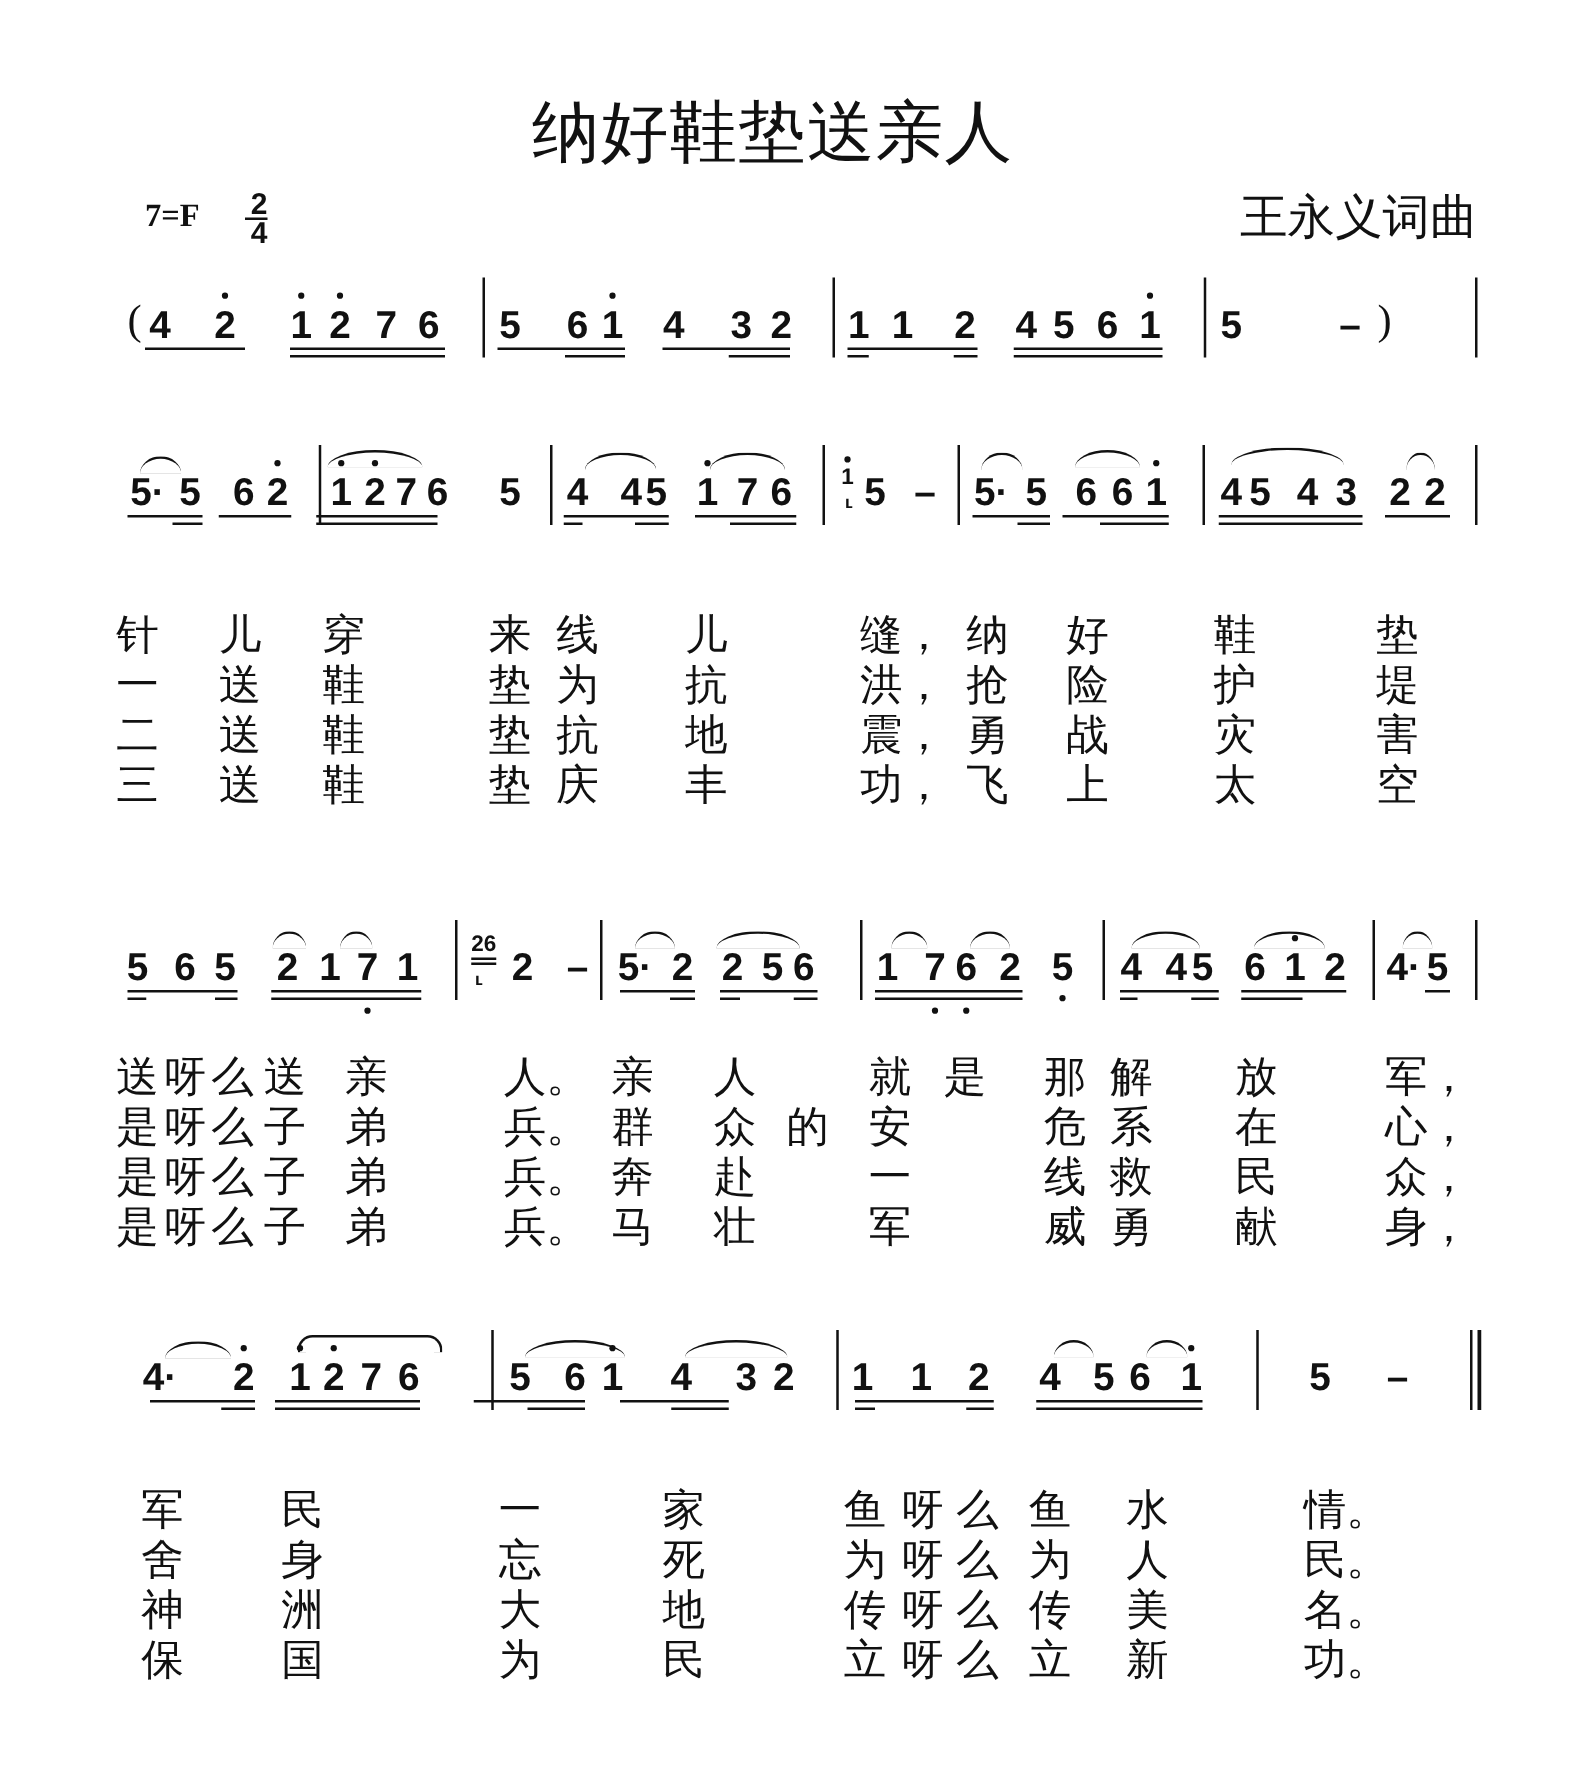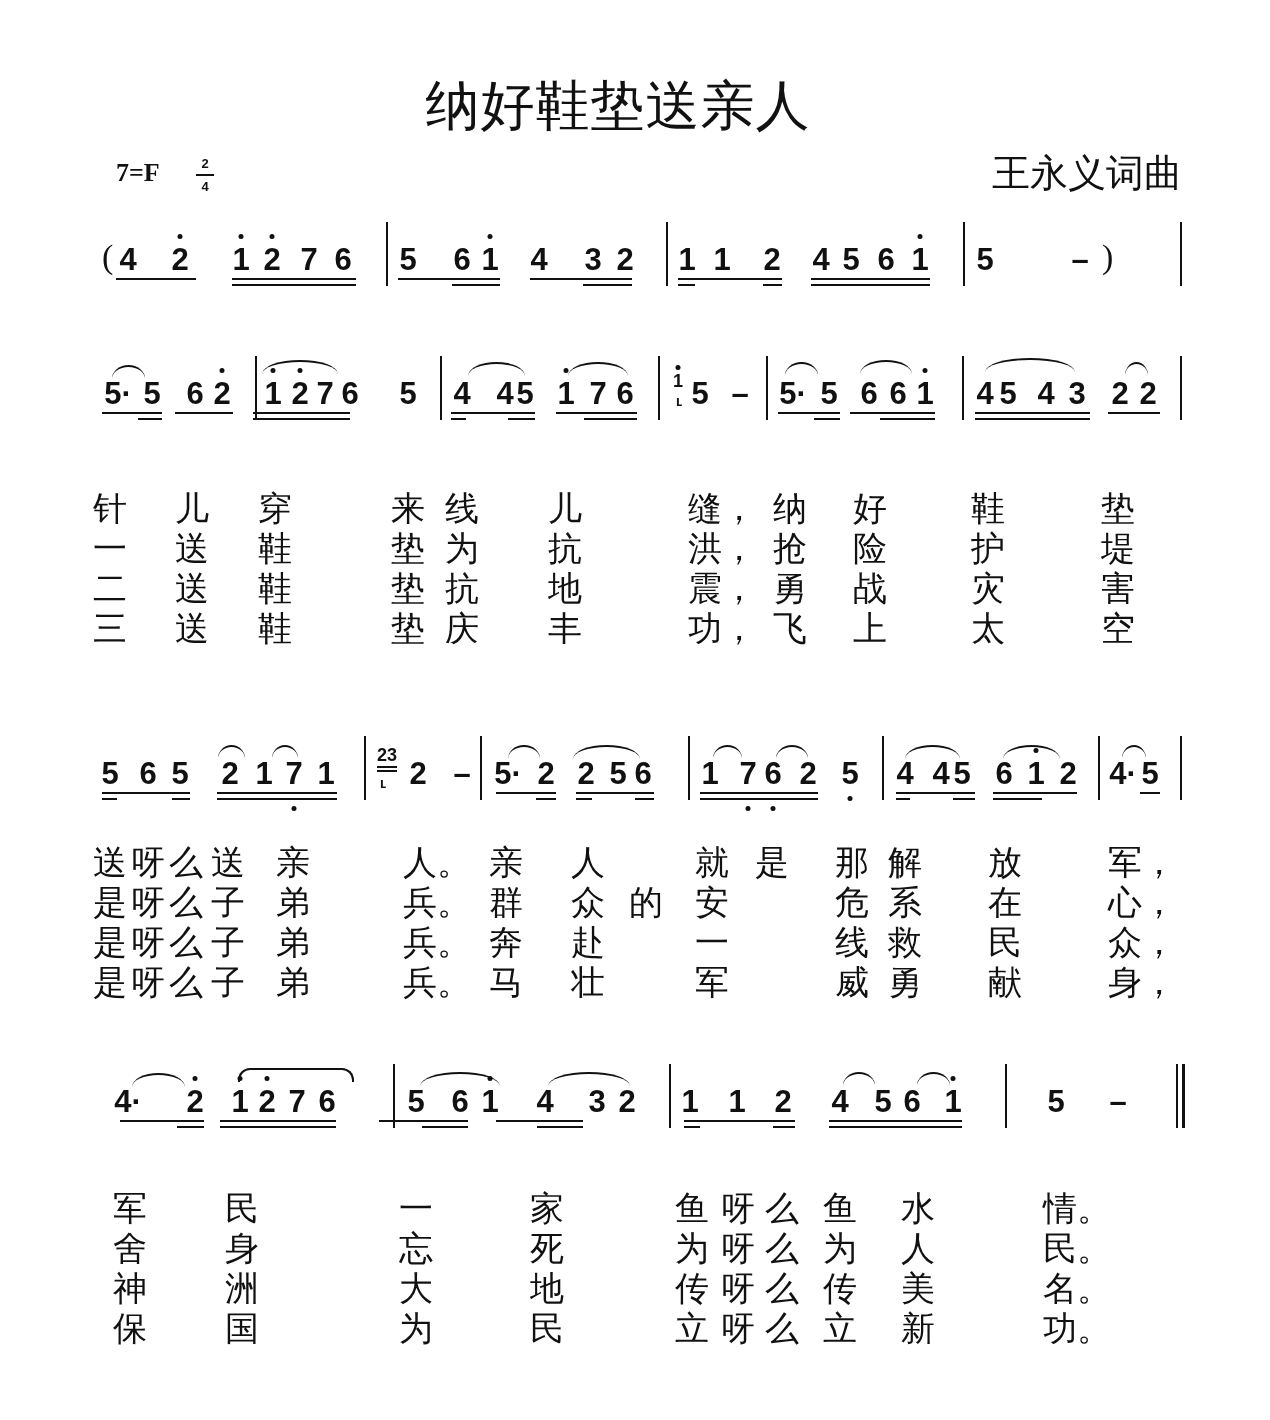--- a/index.html
+++ b/index.html
@@ -1,20 +1,20 @@
 <!DOCTYPE html>
 <html><head>
 <meta charset="utf-8">
 <style>
   html,body{margin:0;padding:0;background:#fff;}
   body{width:1270px;height:1420px;position:relative;overflow:hidden;color:#111;}
   .title{position:absolute;left:0;width:1236px;top:70px;text-align:center;font-family:"DejaVu Sans",sans-serif;font-size:54px;font-weight:normal;letter-spacing:1px;}
   .composer{position:absolute;right:88px;top:148px;font-family:"DejaVu Sans",sans-serif;font-size:38px;}
   .key{position:absolute;left:116px;top:158px;font-family:"Liberation Serif",serif;font-size:26px;font-weight:bold;}
-  .ts{position:absolute;left:196px;top:154px;width:18px;text-align:center;font-family:"Liberation Sans",sans-serif;font-weight:bold;font-size:13px;line-height:19px;}
+  .ts{position:absolute;left:196px;top:154px;width:18px;text-align:right;font-family:"Liberation Sans",sans-serif;font-weight:bold;font-size:24px;line-height:19px;}
   .ts .bar{display:block;height:2px;background:#111;margin:1px 0;}
   .layer{position:absolute;left:0;top:0;width:1270px;height:1420px;}
   .n{position:absolute;font-family:"Liberation Sans",sans-serif;font-weight:bold;font-size:31px;line-height:31px;transform:translateX(-50%);}
   .dot{position:absolute;width:5px;height:5px;border-radius:50%;background:#111;transform:translateX(-50%);}
   .ul{position:absolute;height:2px;background:#111;}
   .bl{position:absolute;width:2px;background:#111;}
   .par{position:absolute;font-family:"Liberation Serif",serif;font-size:34px;line-height:34px;}
   .slur{position:absolute;border-top:2px solid #111;border-radius:50% 50% 0 0 / 100% 100% 0 0;height:12px;}
   .lyr{position:absolute;font-family:"DejaVu Sans",sans-serif;font-size:34px;line-height:40px;white-space:pre;}
   .grace{position:absolute;font-family:"Liberation Sans",sans-serif;font-weight:bold;font-size:18px;line-height:18px;}
@@ -201,21 +201,21 @@
     <div class="bl" style="left: 1180px; top: 736px; height: 64px;"></div>
     <div class="slur" style="left: 218px; width: 27px; top: 745px;"></div>
     <div class="slur" style="left: 272px; width: 26px; top: 745px;"></div>
     <div class="slur" style="left: 508px; width: 32px; top: 745px;"></div>
     <div class="slur" style="left: 573px; width: 67px; top: 745px;"></div>
     <div class="slur" style="left: 713px; width: 29px; top: 745px;"></div>
     <div class="slur" style="left: 776px; width: 32px; top: 745px;"></div>
     <div class="slur" style="left: 905px; width: 55px; top: 745px;"></div>
     <div class="slur" style="left: 1003px; width: 57px; top: 745px;"></div>
     <div class="slur" style="left: 1122px; width: 24px; top: 745px;"></div>
-    <div class="grace" style="left: 377px; top: 746px;">23</div>
+    <div class="grace" style="left: 377px; top: 746px;">26</div>
     <div class="ul" style="left: 377px; width: 20px; top: 766px;"></div>
     <div class="ul" style="left: 377px; width: 20px; top: 770px;"></div>
     <div class="grace" style="left: 380px; top: 774px; font-size: 14px;">ʟ</div>
     <div class="n" style="left: 128px; top: 1086px;">4·</div>
     <div class="n" style="left: 195px; top: 1086px;">2</div>
     <div class="dot" style="left: 195px; top: 1076px;"></div>
     <div class="n" style="left: 240px; top: 1086px;">1</div>
     <div class="dot" style="left: 240px; top: 1076px;"></div>
     <div class="n" style="left: 267px; top: 1086px;">2</div>
     <div class="dot" style="left: 267px; top: 1076px;"></div>

